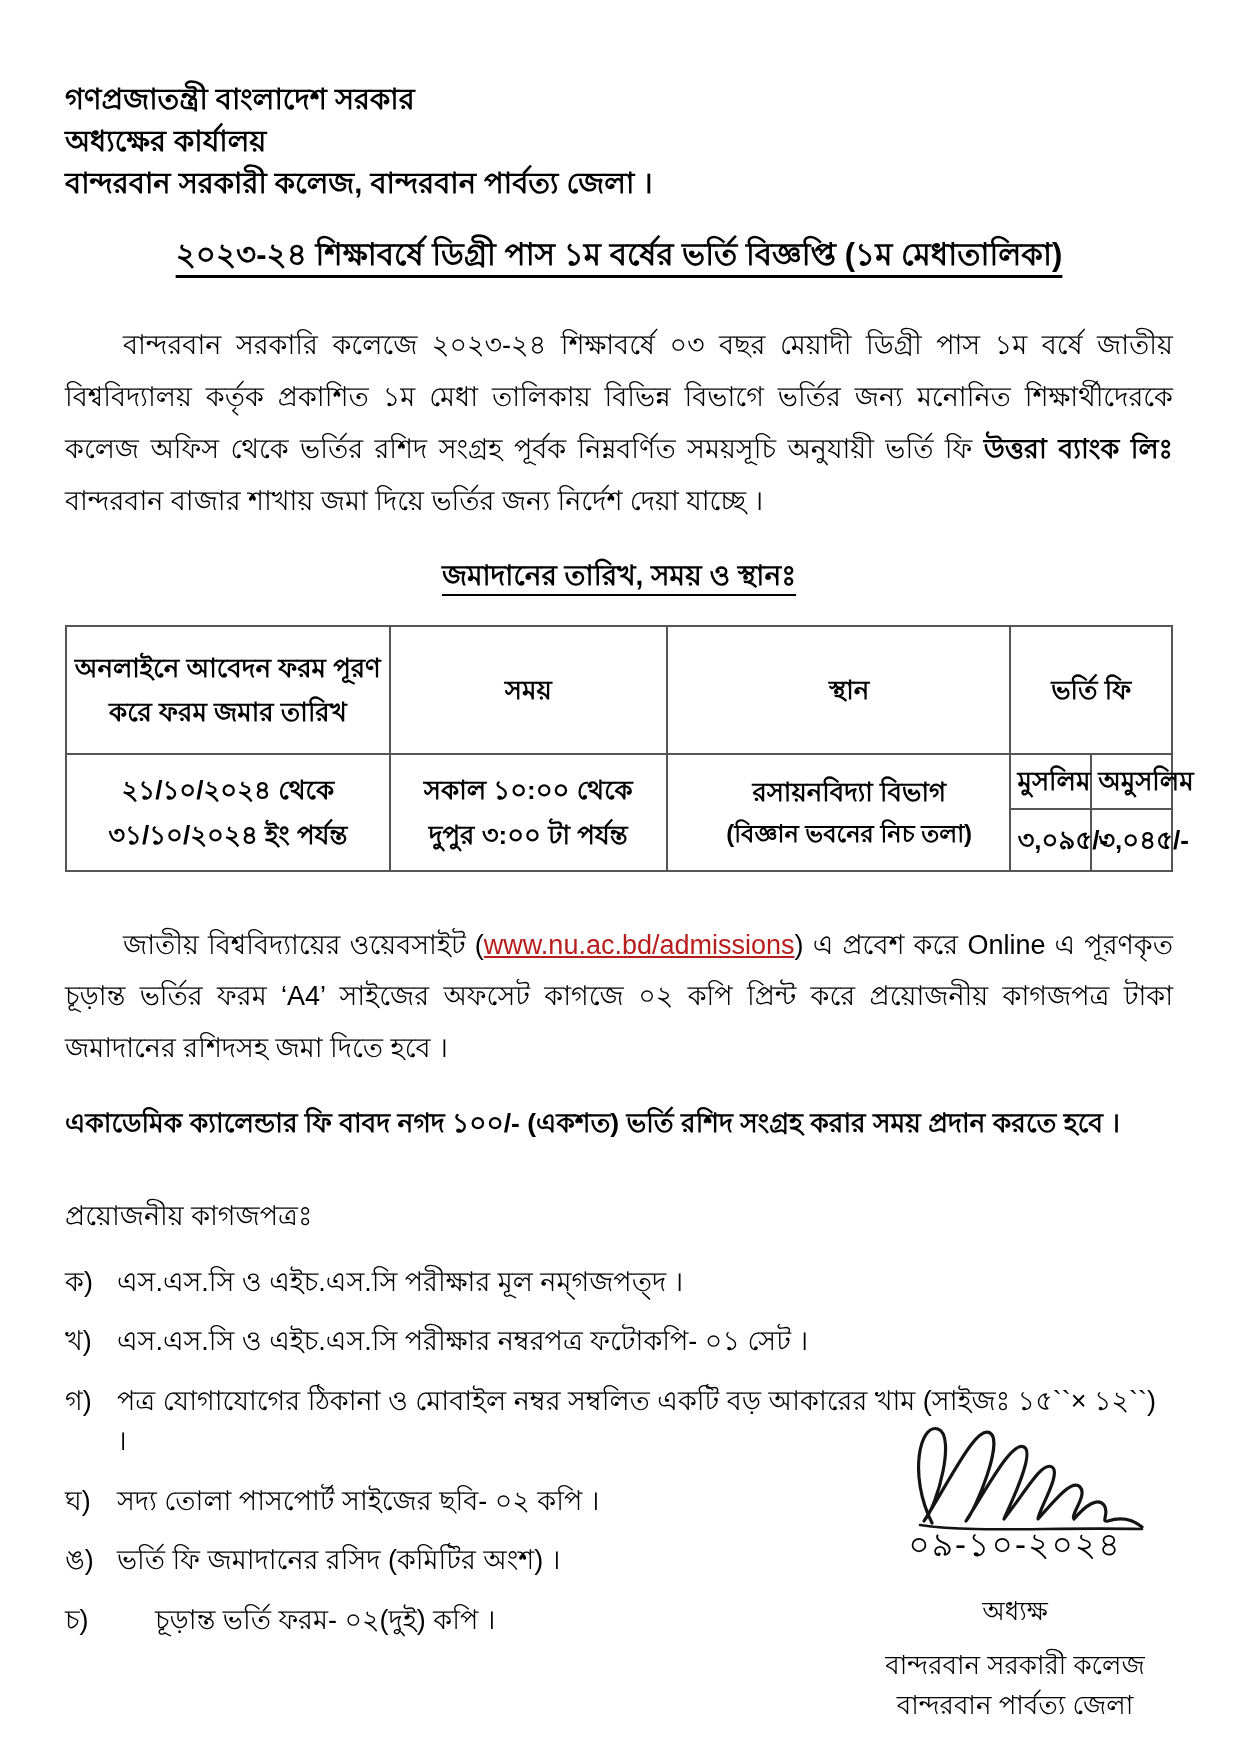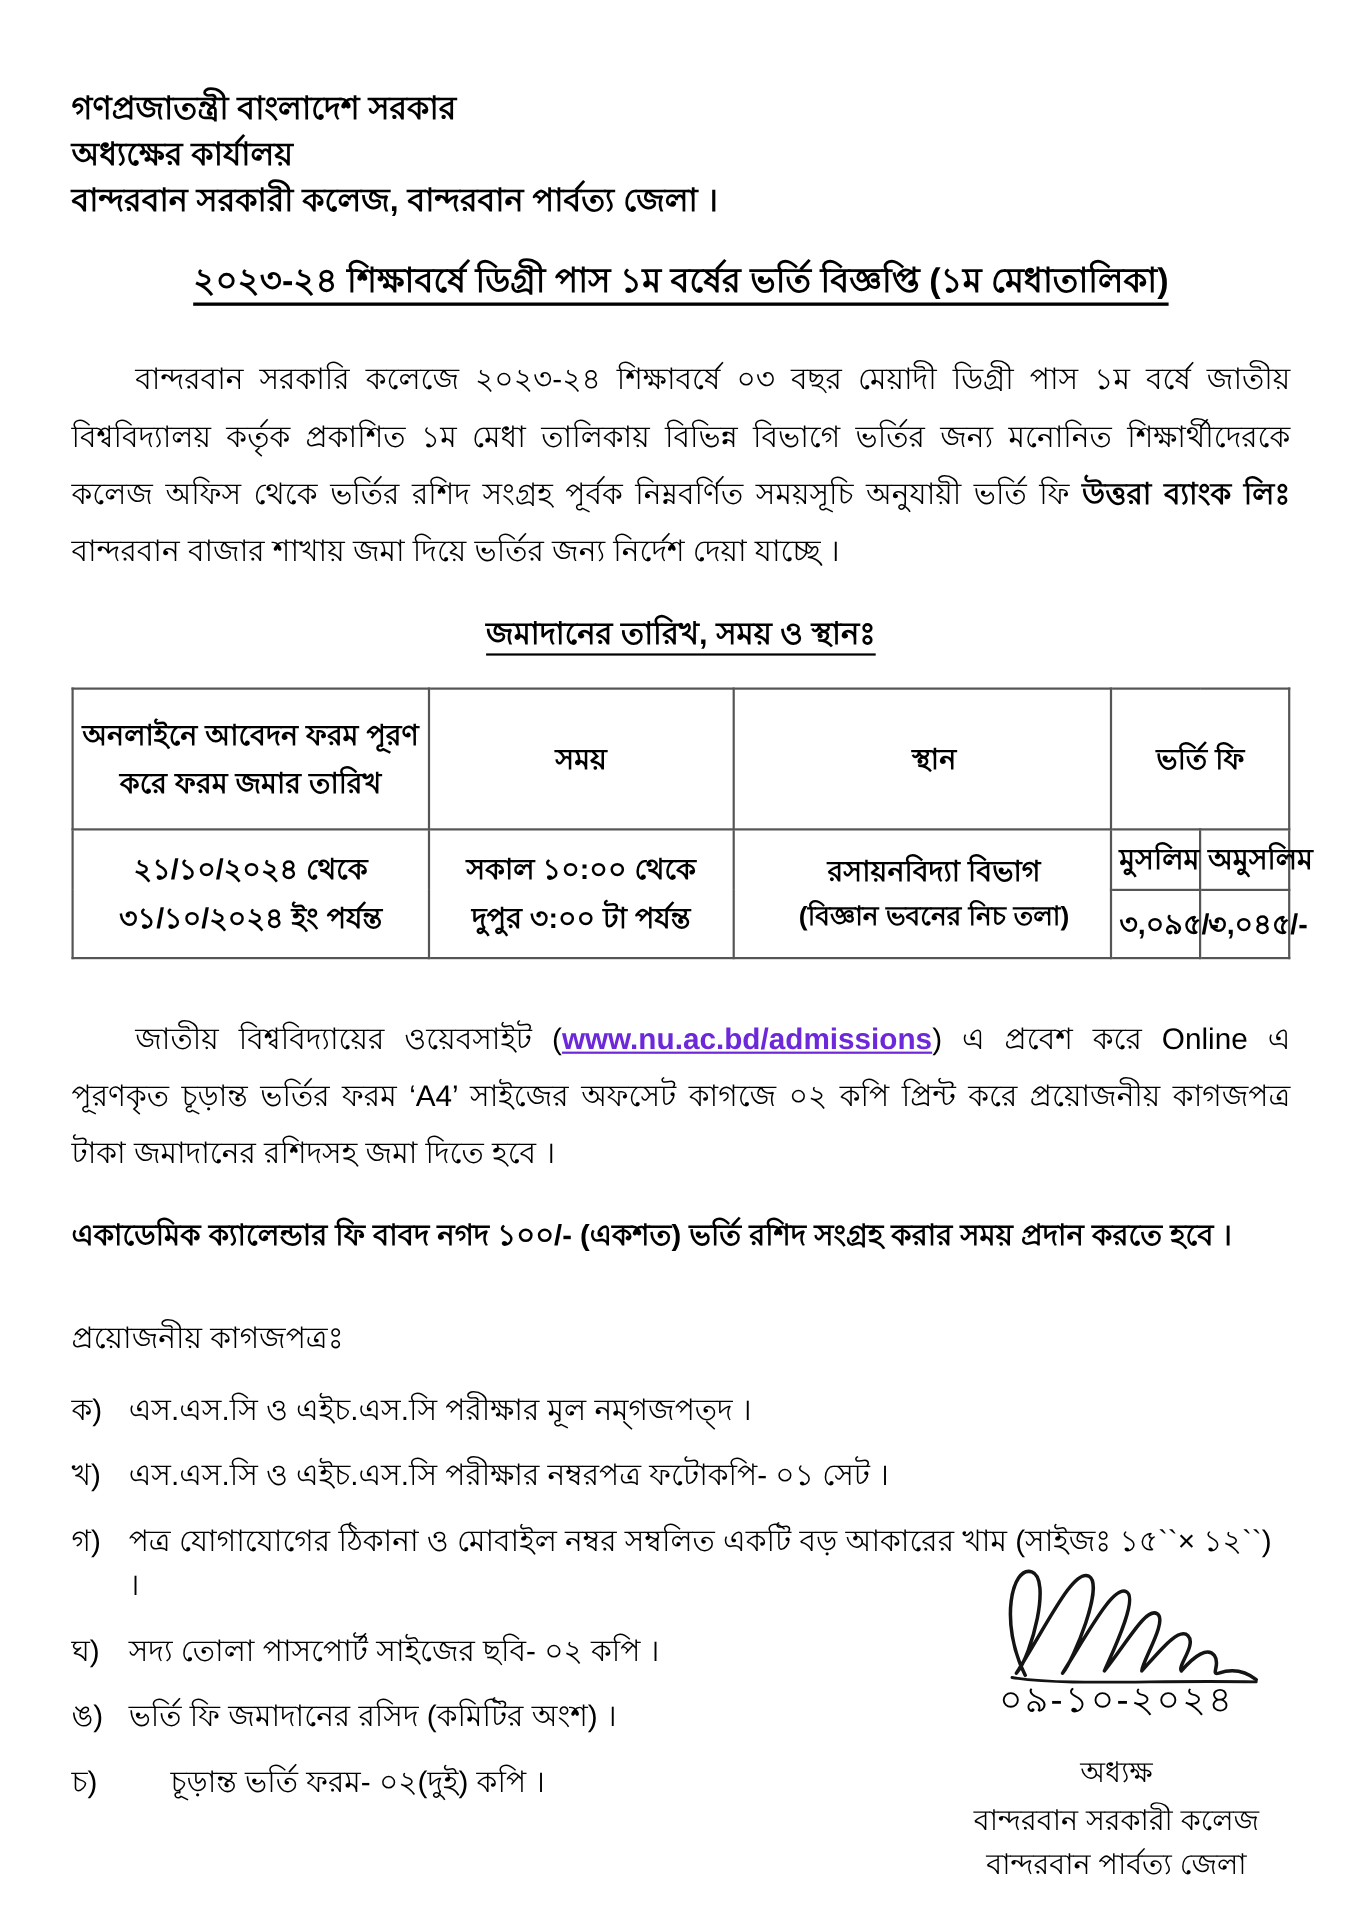--- a/index.html
+++ b/index.html
@@ -40,39 +40,39 @@
   .schedule .col-place { width:27.9%;padding-left:27px; }
   .schedule .col-fee-a { width:10.4%; }
   .schedule .col-fee-b { width:9.9%;  }
   .schedule tr.head-row th { height:118px; }
   .schedule .sub-line { display:block; }
   .schedule .place-sub { font-size:24px; }
   .schedule tr.fee-label-row td { height:42px; }
   .schedule tr.fee-value-row td { height:52px; }
 
   .para-2 { margin-top:48px; text-indent:58px; }
-  .web-link { color:#6d28d9; font-weight:bold; text-decoration:underline; cursor:pointer; }
+  .web-link { color:#b91c1c; font-weight:normal; text-decoration:underline; cursor:pointer; }
 
   .para-3 { margin-top:17px; font-weight:bold; font-size:26.5px; line-height:1.6; text-align:left; }
 
   .docs-heading { margin-top:50px; font-weight:normal; font-size:27px; }
 
   .doc-list { margin-top:22px; }
   .doc-item { display:flex; align-items:flex-start; font-size:27px; margin-top:19px; line-height:1.5; }
   .doc-item .marker { flex:0 0 52px; }
   .doc-item.wide-gap .marker { flex:0 0 90px; }
 
   .signature-block {
     position:absolute; right:56px; top:1405px; width:340px;
     text-align:center; font-size:26px;
   }
   .sig-scribble { display:block; margin:0 auto; }
   .sig-date { font-size:33px; margin-top:-26px; letter-spacing:2px; }
   .sig-role { margin-top:16px; }
-  .sig-org { line-height:1.55; }
+  .sig-org { margin-top:10px; line-height:1.55; }
   .sig-org .line { display:block; }
 </style>
 </head>
 <body>
 
 <div class="page">
 
   <div class="gov-header">
     <span class="line">গণপ্রজাতন্ত্রী বাংলাদেশ সরকার</span>
     <span class="line">অধ্যক্ষের কার্যালয়</span>

